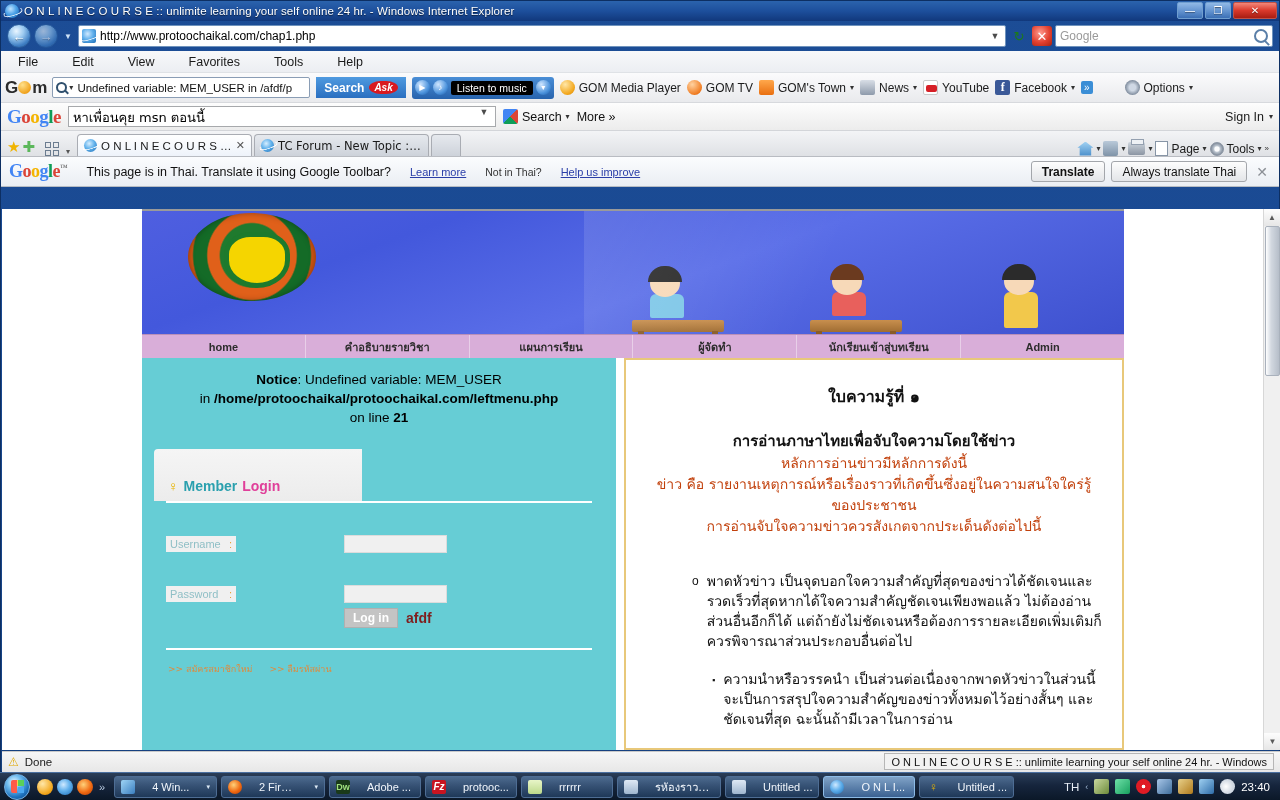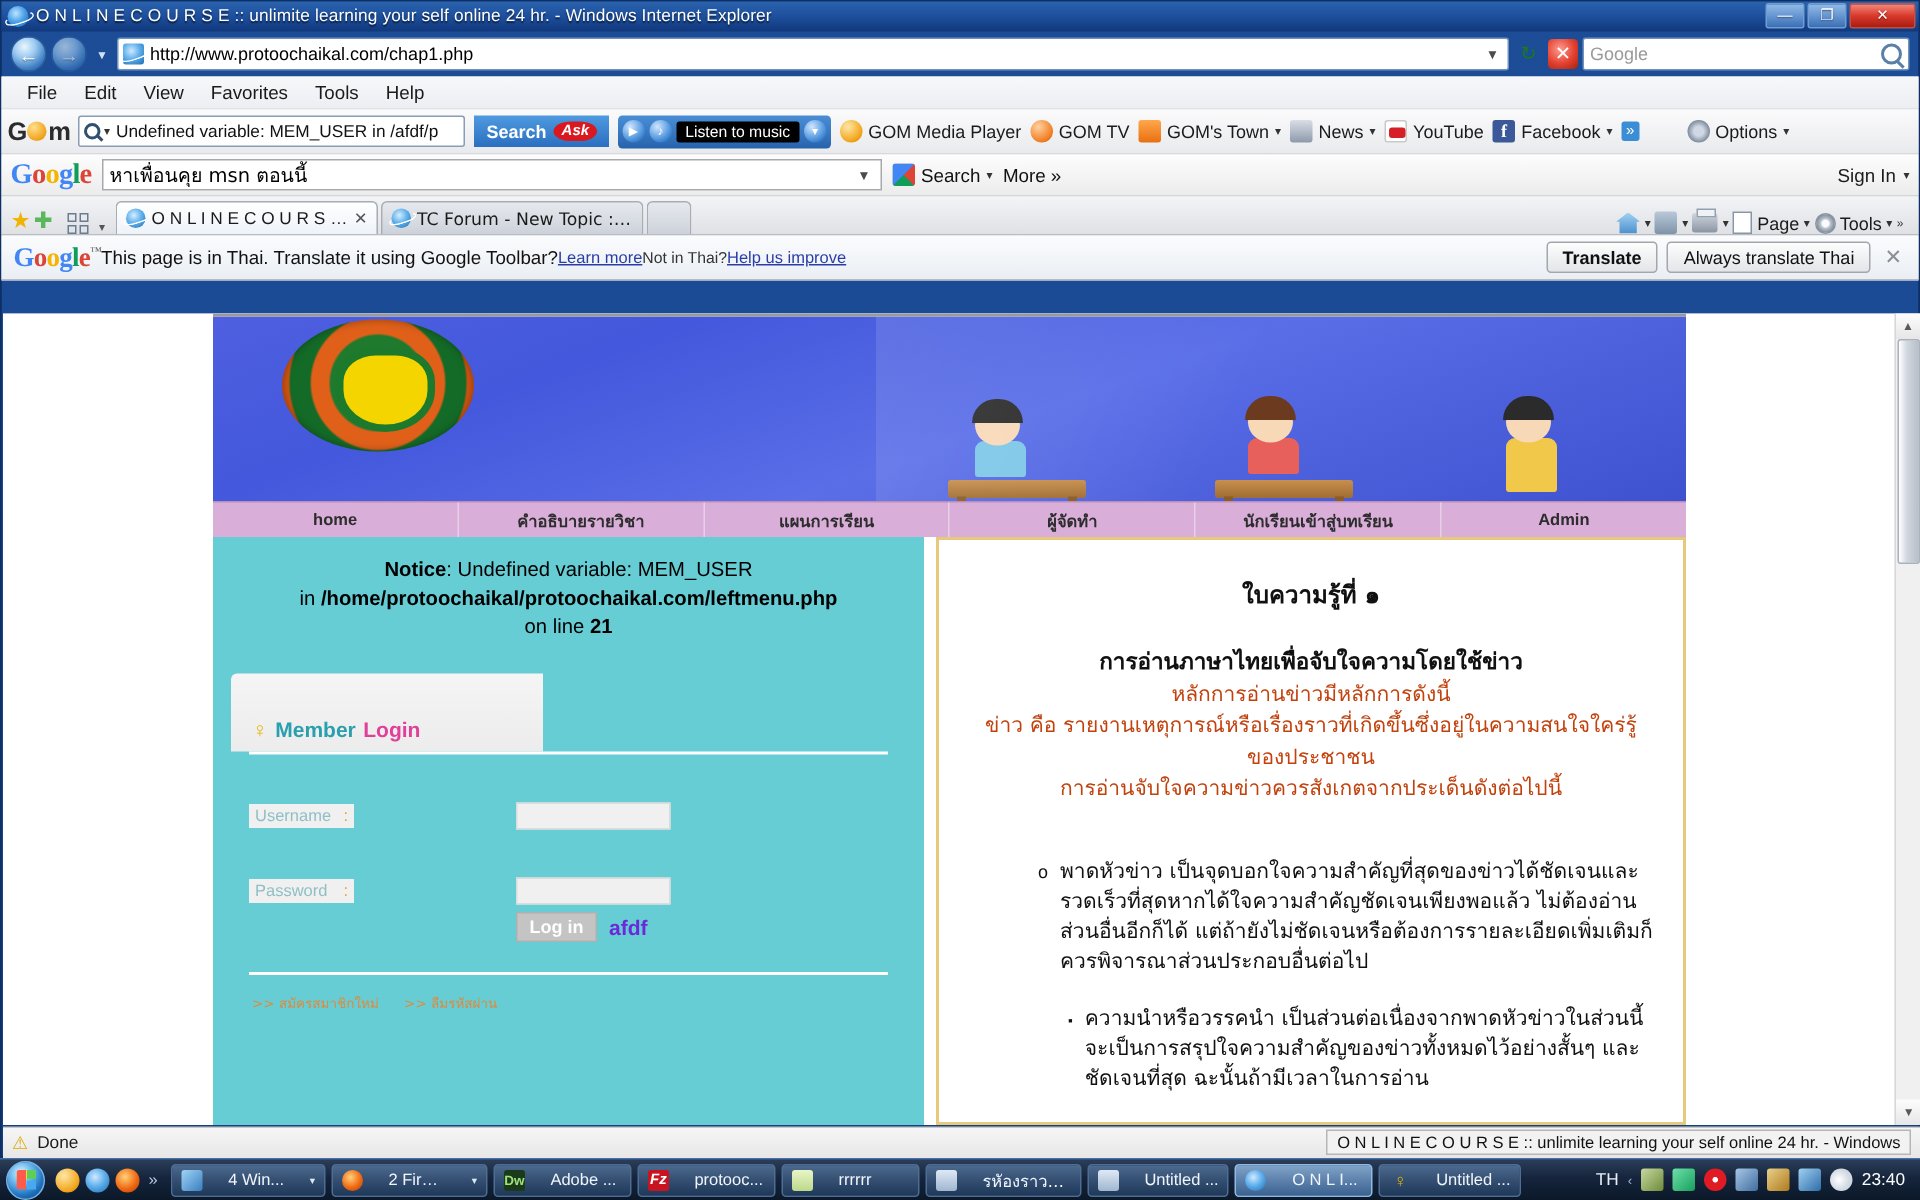--- a/index.html
+++ b/index.html
@@ -104,21 +104,21 @@
     position: relative; flex: none;
   }
   .search-box .mag::after {
     content: ""; position: absolute; right: -4px; bottom: -3px;
     width: 6px; height: 2px; background: #5a7fa8; transform: rotate(45deg);
   }
 
   
   .chrome { background: #f0f0f0; }
   .menubar {
-    height: 22px; display: flex; align-items: center; gap: 0px; padding-left: 8px;
+    height: 22px; display: flex; align-items: center; gap: 16px; padding-left: 8px;
     background: linear-gradient(to bottom, #f7f8fa, #eceef2);
     border-bottom: 1px solid #dfe2e6;
   }
   .menubar .mi { padding: 0 9px; font-size: 12.5px; color: #1a1a1a; line-height: 22px; }
 
   
   .gombar {
     height: 30px; display: flex; align-items: center; gap: 6px; padding: 0 4px;
     background: linear-gradient(to bottom, #fbfbfc, #e9eaed);
     border-bottom: 1px solid #d7d9dd;
@@ -181,22 +181,22 @@
   .googlebar {
     height: 28px; display: flex; align-items: center; gap: 7px; padding: 0 6px;
     background: linear-gradient(to bottom, #fdfdfd, #ececec);
     border-bottom: 1px solid #d3d5d9;
   }
   .glogo { font-family: "Liberation Serif", serif; font-size: 19px; letter-spacing: -0.5px; }
   .glogo b:nth-child(1){color:#4285F4} .glogo b:nth-child(2){color:#DB4437}
   .glogo b:nth-child(3){color:#F4B400} .glogo b:nth-child(4){color:#4285F4}
   .glogo b:nth-child(5){color:#0F9D58} .glogo b:nth-child(6){color:#DB4437}
   .g-input {
-    width: 520px; height: 21px; background: #ffffff; border: 1px solid #a7a9ac;
-    display:flex; align-items:center; padding: 0 4px; flex: none;
+    width: 428px; height: 21px; background: #ffffff; border: 1px solid #a7a9ac;
+    display:flex; padding: 0 4px; flex: none;
   }
   .g-input .val { flex: 1; font-size: 13px; color: #000; }
   .g-search { display:flex; align-items:center; gap:4px; font-size:12.5px; color:#111; }
   .g-icon {
     width: 15px; height: 15px;
     background:
       linear-gradient(135deg, #4285F4 50%, transparent 50%),
       linear-gradient(45deg, #0F9D58 50%, #DB4437 50%);
     border-radius: 2px;
   }
@@ -243,21 +243,21 @@
   .print-ico::after{content:"";position:absolute;left:3px;top:-3px;width:11px;height:4px;background:#eef1f5;border:1px solid #94a0b0;}
   .page-ico { width:13px; height:15px; background:#ffffff; border:1px solid #8795a6; }
   .gear-ico {
     width:14px;height:14px;border-radius:50%;
     background: radial-gradient(circle at 50% 50%, #fbfcfd 25%, #b9c2cd 40%, #7d8897 75%);
     border:1px solid #8b95a3;
   }
 
   
   .translatebar {
-    height: 30px; display:flex; align-items:center; gap: 0; padding: 0 8px;
+    height: 30px; display:flex; align-items:center; gap: 19px; padding: 0 8px;
     background: linear-gradient(to bottom, #fbfcfe, #eaeef3);
     border-bottom: 1px solid #b6bcc4;
   }
   .translatebar .glogo { font-size: 18px; }
   .tb-text { font-size: 12.5px; color: #111; }
   .tb-link { font-size: 11px; color: #2a3ea8; text-decoration: underline; }
   .tb-small { font-size: 10.5px; color: #333; }
   .tb-btns { margin-left: auto; display:flex; align-items:center; gap: 6px; }
   .tb-btn {
     height: 21px; padding: 0 10px; display:flex; align-items:center;
@@ -349,21 +349,21 @@
   .finput {
     width: 103px; height: 18px; background: #f0f0f0; border: 1px solid #dcdcdc;
     margin-left: 108px;
   }
   .frow .finput { margin-left: 108px; }
   .btnrow { margin-left: 178px; margin-top: 4px; display:flex; align-items:center; gap: 8px; }
   .loginbtn {
     background: #c4c4c4; color: #ffffff; font-size: 12px; font-weight: bold;
     padding: 2px 8px; border: 1px solid #b0b0b0;
   }
-  .afdf { font-size: 14px; color: #6d28d9; font-weight: bold; }
+  .afdf { font-size: 14px; color: #7f1d1d; font-weight: bold; }
   .hr-white2 { height: 2px; background: #ffffff; margin: 20px 24px 0 24px; }
   .reglinks { margin: 12px 0 0 26px; font-size: 9px; color: #e08a3c; }
   .reglinks span { margin-right: 14px; }
 
   .right {
     flex: 1; background: #ffffff; border: 2px solid #e8c87a; margin-left: 8px;
     padding: 24px 14px 0 14px; position: relative; overflow: hidden;
   }
   .th { font-family: "DejaVu Sans", "Liberation Sans", sans-serif; }
   .doc-title { text-align:center; font-size: 16px; font-weight: bold; color:#111; }

